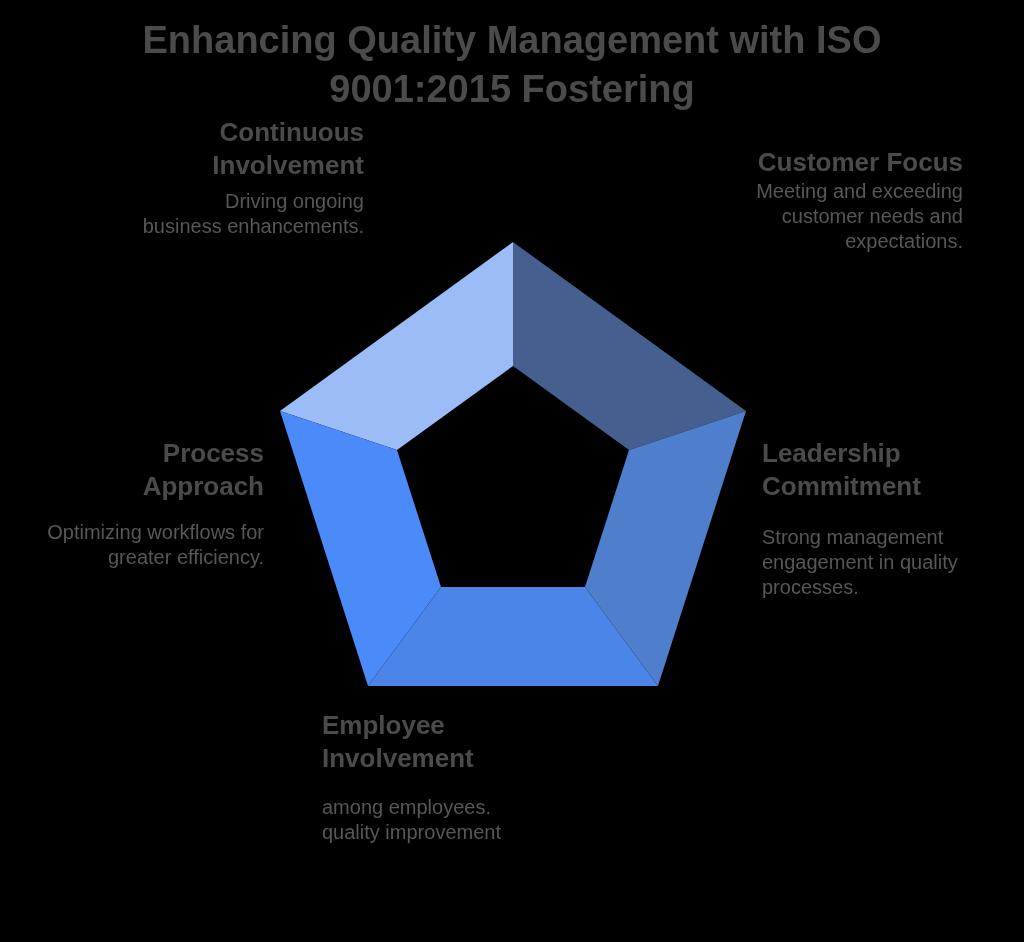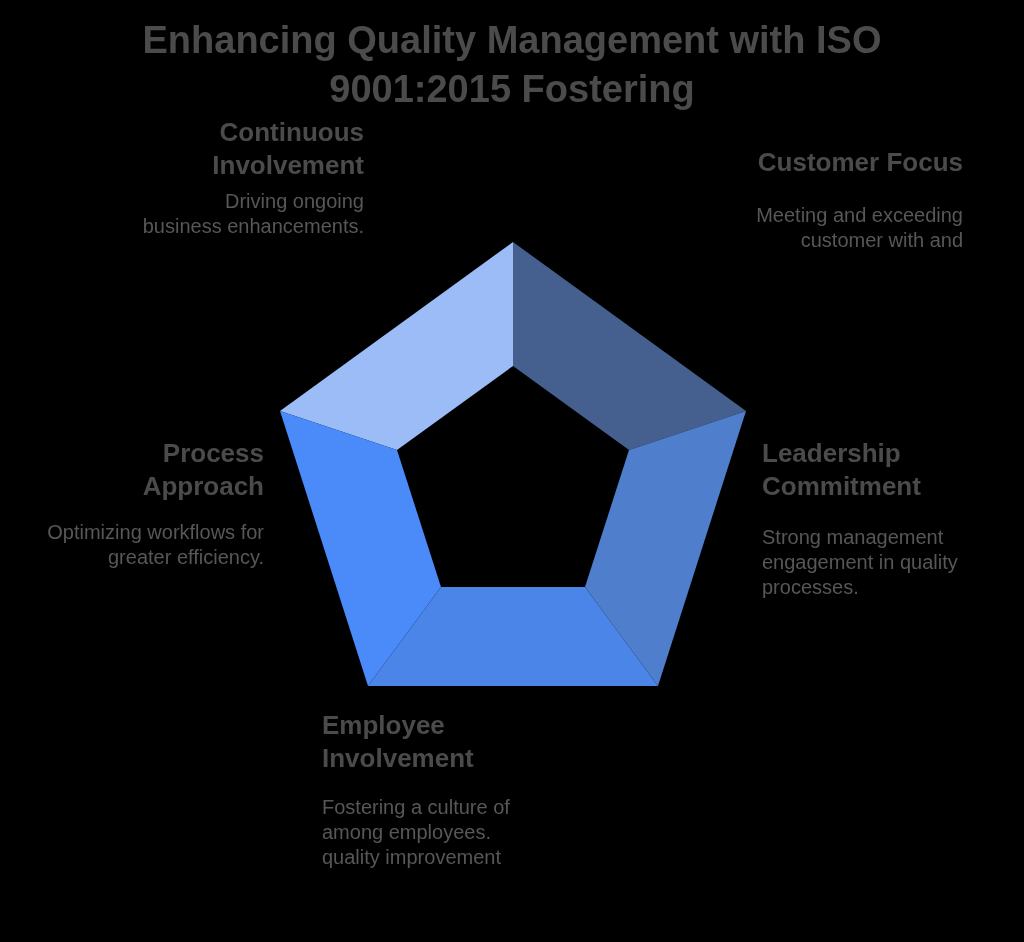--- a/index.html
+++ b/index.html
@@ -49,21 +49,21 @@
     font-weight: normal;
     line-height: 1.26;
     color: var(--body-text, #575757);
   }
   .line { display: block; white-space: nowrap; }
 
   .p-ci { top: 116px; right: 660px; width: 360px; text-align: right; }
   .p-ci .desc { margin-top: 8px; }
 
   .p-cf { top: 146px; left: 663px; width: 300px; text-align: right; }
-  .p-cf .desc { margin-top: 24px; }
+  .p-cf .desc { }
 
   .p-lc { top: 437px; left: 762px; width: 280px; text-align: left; }
   .p-lc .desc { margin-top: 23px; }
 
   .p-ei { top: 709px; left: 322px; width: 380px; text-align: left; }
   .p-ei .desc { margin-top: 21px; }
 
   .p-pa { top: 437px; right: 760px; width: 320px; text-align: right; }
   .p-pa .desc { margin-top: 18px; }
 </style>
@@ -95,21 +95,22 @@
       <span class="line">business enhancements.</span>
     </p>
   </div>
 
   <div class="principle p-cf">
     <h2 class="heading">
       <span class="line">Customer Focus</span>
     </h2>
     <p class="desc">
       <span class="line">Meeting and exceeding</span>
-      <span class="line">customer with and</span>
+      <span class="line">customer needs and</span>
+      <span class="line">expectations.</span>
     </p>
   </div>
 
   <div class="principle p-lc">
     <h2 class="heading">
       <span class="line">Leadership</span>
       <span class="line">Commitment</span>
     </h2>
     <p class="desc">
       <span class="line">Strong management</span>
@@ -117,21 +118,20 @@
       <span class="line">processes.</span>
     </p>
   </div>
 
   <div class="principle p-ei">
     <h2 class="heading">
       <span class="line">Employee</span>
       <span class="line">Involvement</span>
     </h2>
     <p class="desc">
-      <span class="line">Fostering a culture of</span>
       <span class="line">among employees.</span>
       <span class="line">quality improvement</span>
     </p>
   </div>
 
   <div class="principle p-pa">
     <h2 class="heading">
       <span class="line">Process</span>
       <span class="line">Approach</span>
     </h2>

